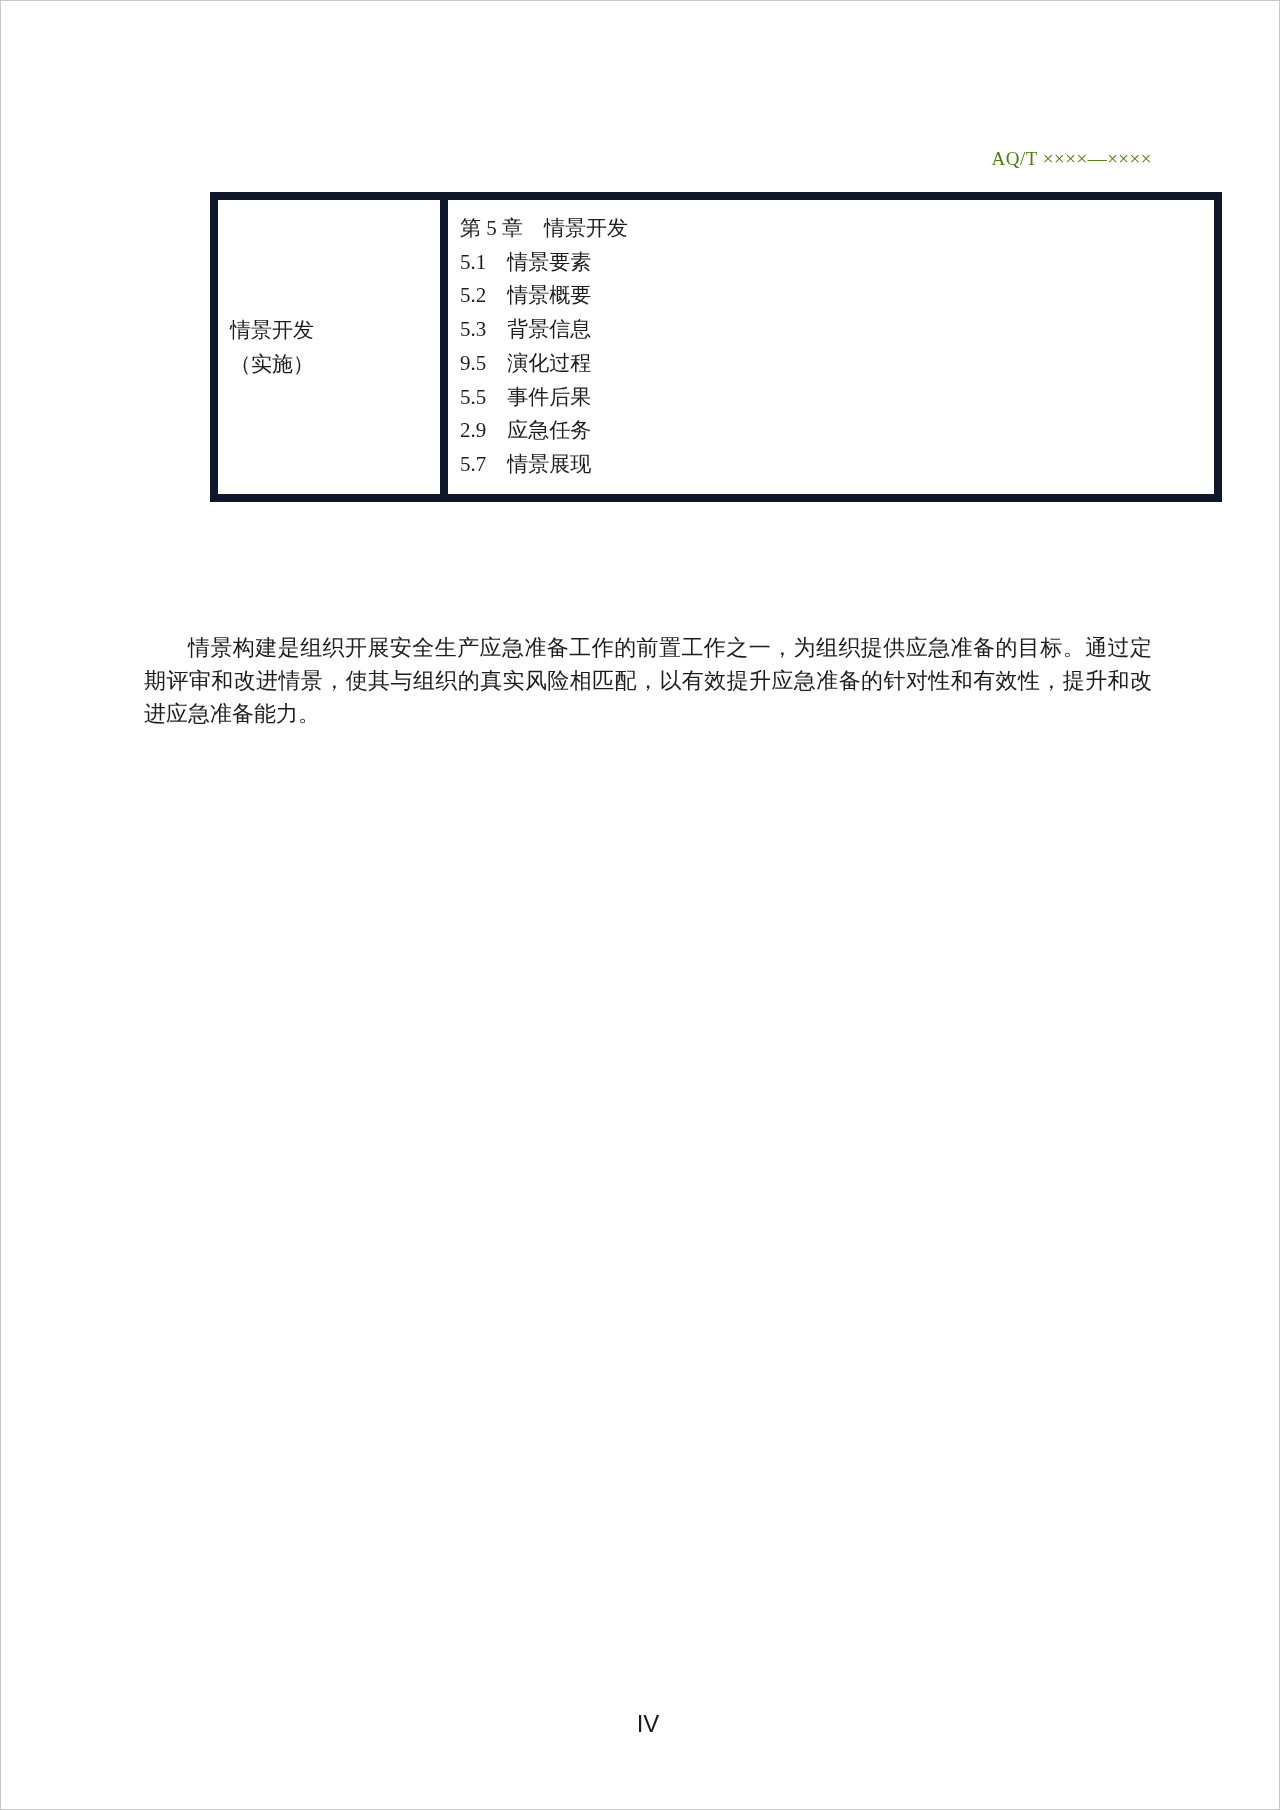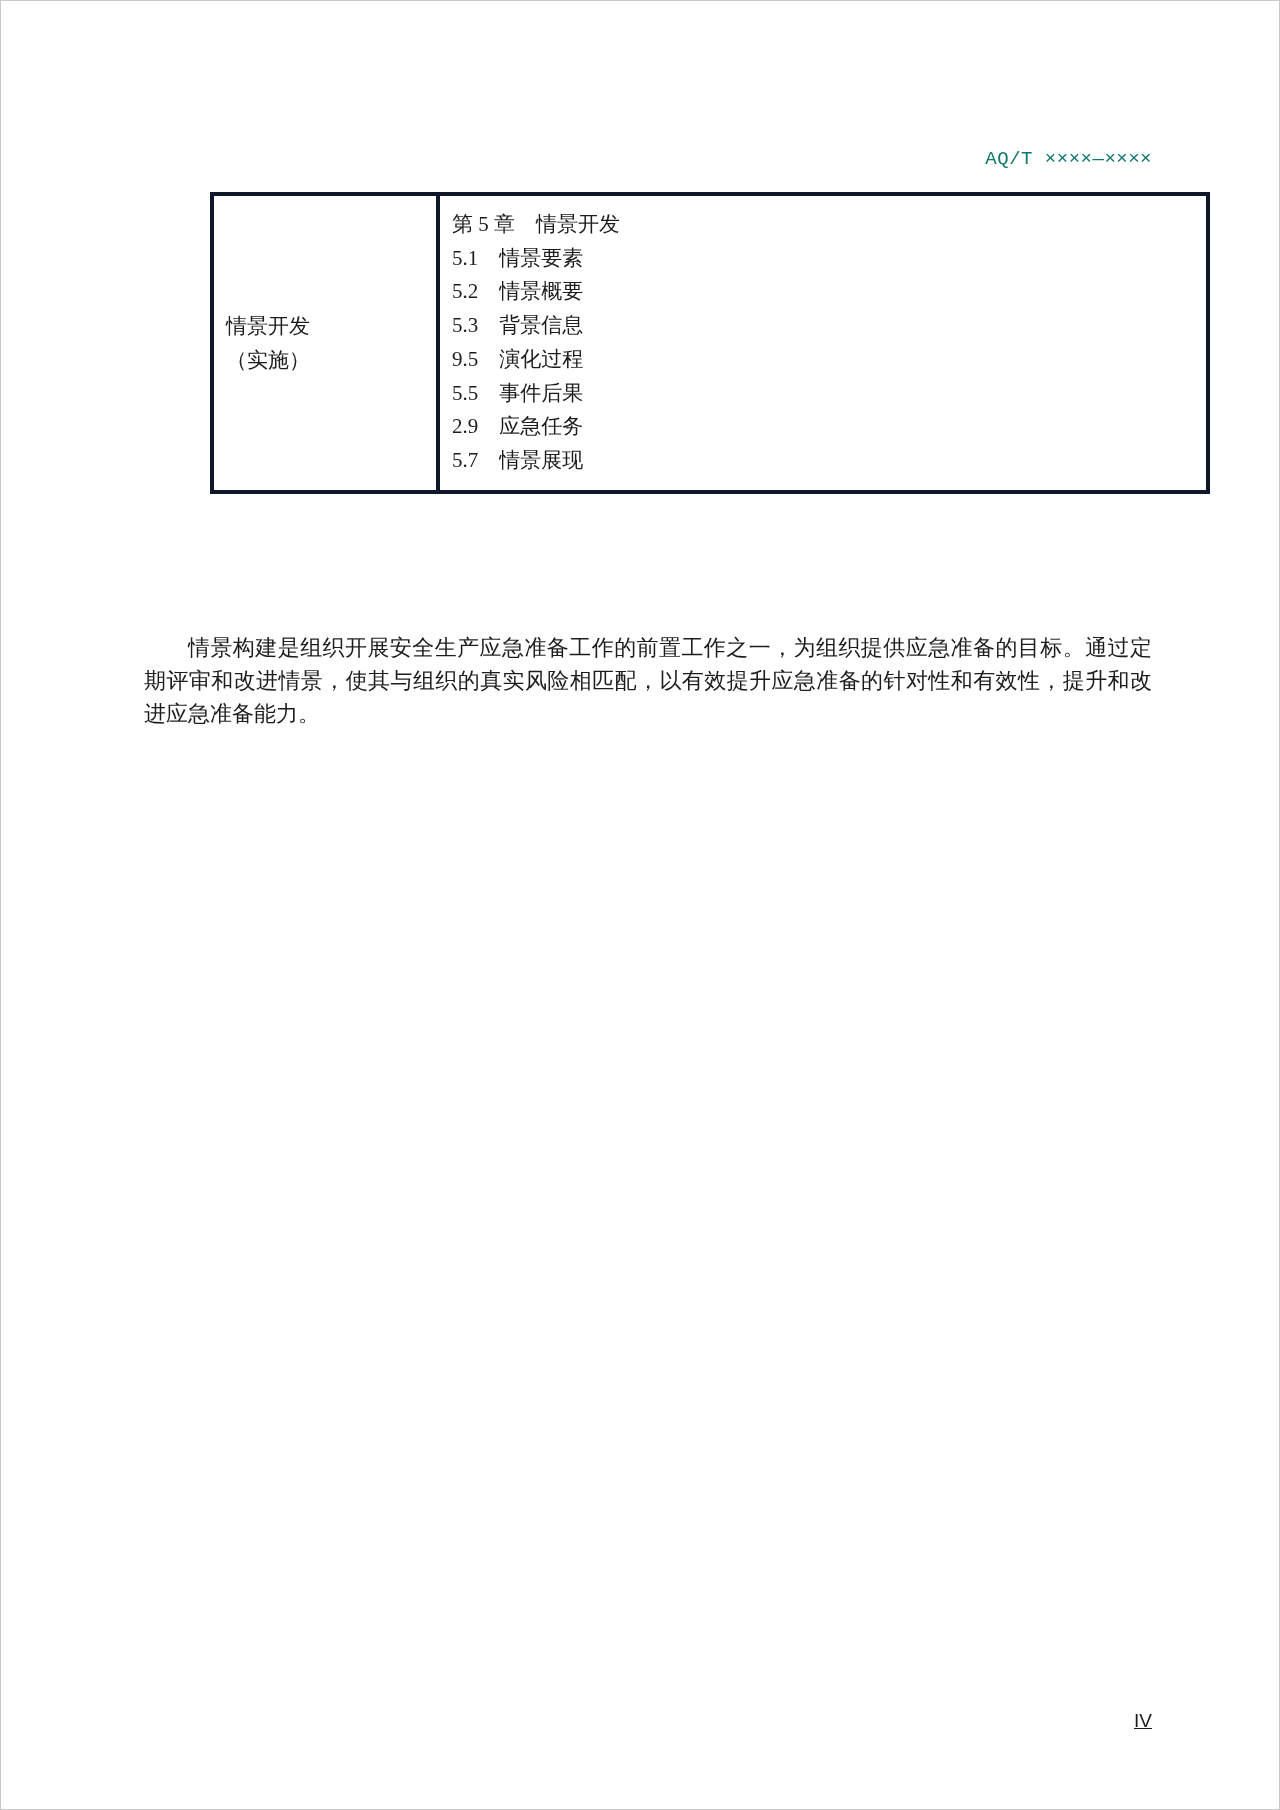--- a/index.html
+++ b/index.html
@@ -19,40 +19,40 @@
     font-family: "Liberation Serif", "DejaVu Serif", serif;
   }
 
   
   .doc-header {
     position: absolute;
     top: 148px;
     left: 144px;
     width: 1008px;
     text-align: right;
-    font-family: Liberation Mono, monospace;
+    font-family: Liberation Serif, serif;
     font-size: 19px;
     font-weight: 500;
     letter-spacing: 0.5px;
-    color: #0f766e;
+    color: #4d7c0f;
   }
 
   
   .phase-table {
     position: absolute;
     left: 210px;
     top: 192px;
     width: 940px;
     border-collapse: collapse;
     table-layout: fixed;
     font-size: 21px;
     color: #1c1c1c;
   }
   .phase-table td {
-    border: 4px solid #0f172a;
+    border: 8px solid #0f172a;
     vertical-align: middle;
     padding: 12px;
     margin-left: 20px;
   }
   .phase-table .col-phase { width: 198px; }
   .phase-table .col-chapters { width: 742px; }
   .cell-phase {
     text-align: left;
     line-height: 34px;
   }
@@ -85,25 +85,24 @@
   .body-text p + p {
     margin-top: 38px;
   }
 
   
   .page-number {
     position: absolute;
     top: 1710px;
     left: 144px;
     width: 1008px;
-    text-align: right;
-    font-size: 19px;
+    text-align: center;
+    font-size: 24px;
     color: #1a1a1a;
     font-family: "Liberation Sans", "DejaVu Sans", sans-serif;
-    text-decoration: underline;
   }
 </style>
 </head>
 <body>
 
 <div class="page">
 
   <div class="doc-header">AQ/T ××××—××××</div>
 
   <table class="phase-table">

